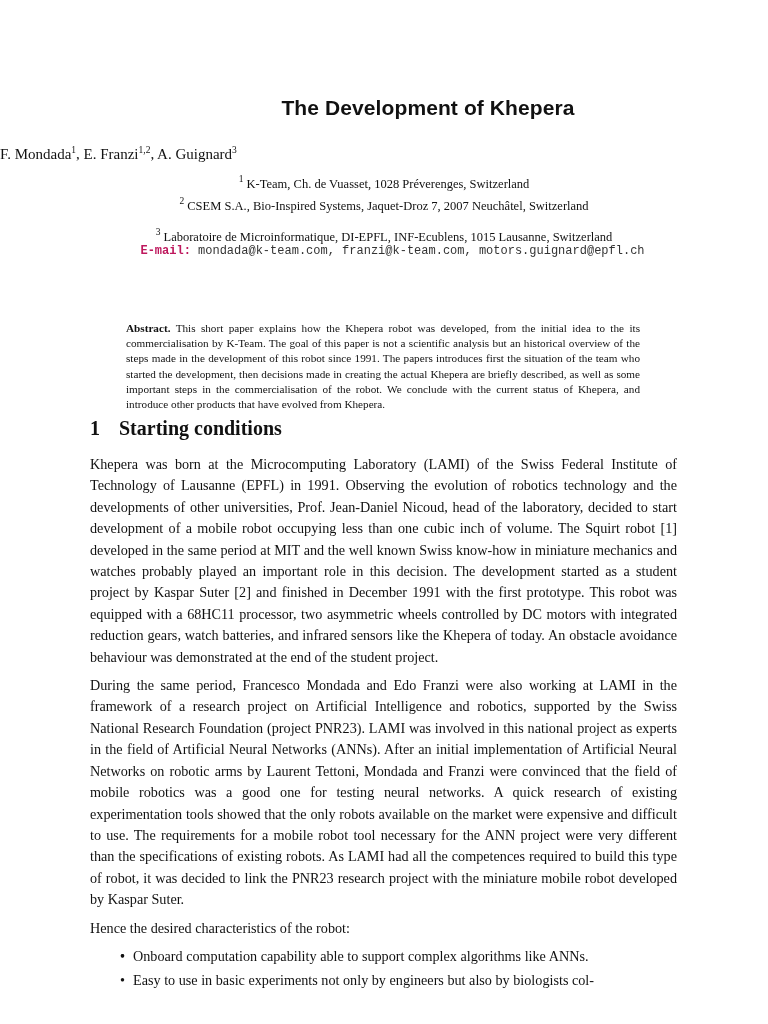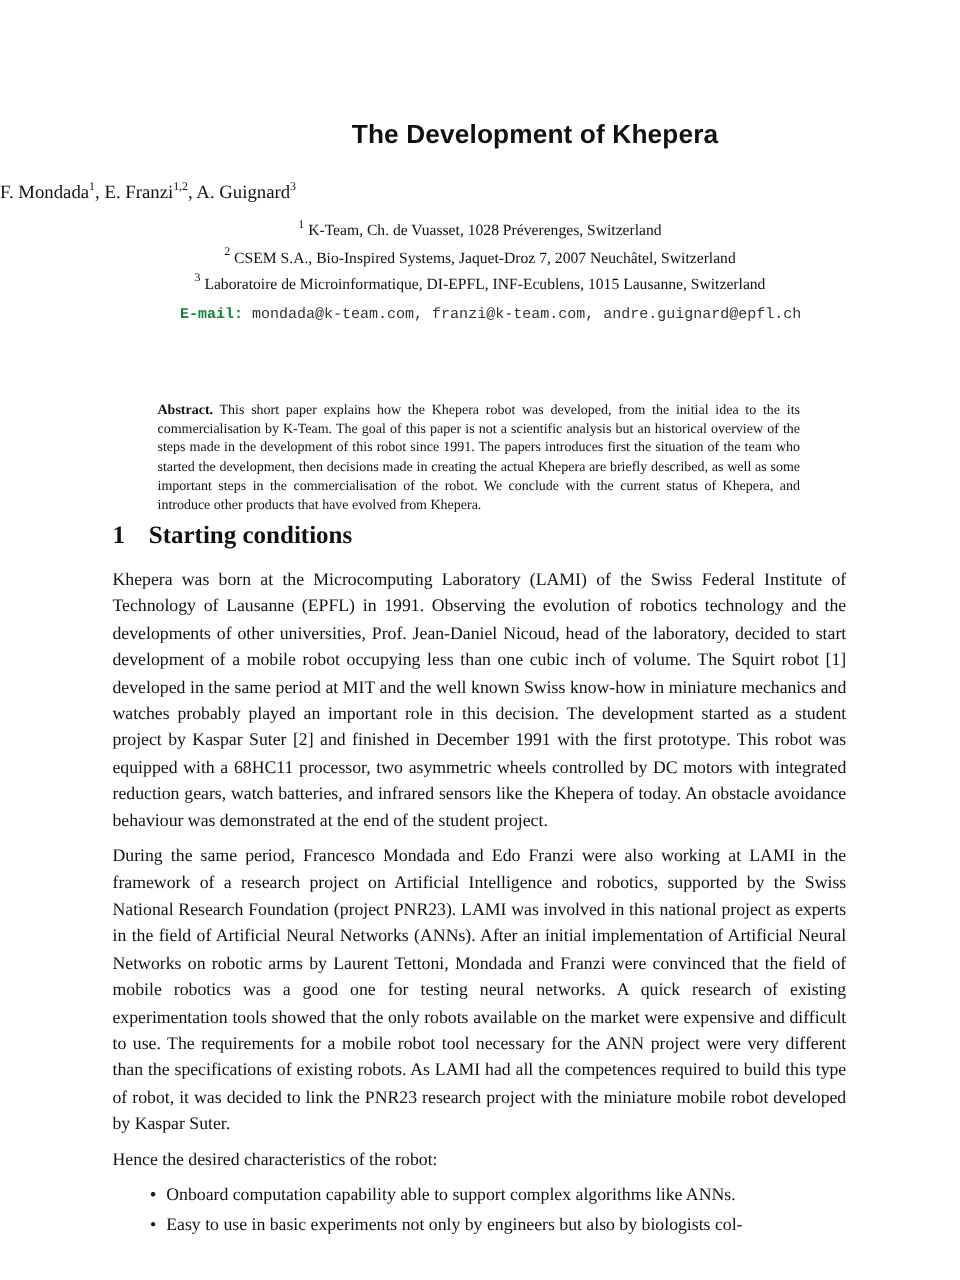--- a/index.html
+++ b/index.html
@@ -16,21 +16,21 @@
     }
     .authors sup, .affil sup { font-size: 9.5px; vertical-align: 6px; line-height: 0; }
     .affil {
       position: absolute; left: 0; width: 768px; text-align: center;
       font-family: "Liberation Serif", serif; font-size: 12.5px;
     }
     .email {
       position: absolute; left: 0; width: 768px; top: 244px; text-align: center;
       font-family: "Liberation Mono", monospace; font-size: 12px; color: #333;
     }
-    .email b { color: #15803d; font-weight: bold; padding-left: 17px; }
+    .email b { color: #be185d; font-weight: bold; padding-left: 17px; }
     .abstract {
       position: absolute; left: 126px; width: 514px; top: 306px;
       font-family: Liberation Serif, serif; font-size: 11.2px; line-height: 15.2px;
       text-align: justify;
       margin-top: 15px;
     }
     .abstract b { font-weight: bold; }
     .section {
       position: absolute; left: 90px; top: 417px;
       font-family: "Liberation Serif", serif; font-weight: bold; font-size: 20px;
@@ -56,26 +56,26 @@
   <div class="authors">
     <span>F. Mondada</span><sup>1</sup><span>, </span><span>E. Franzi</span><sup>1,2</sup><span>, </span><span>A. Guignard</span><sup>3</sup>
   </div>
 
   <div class="affil" style="top:177px;">
     <sup>1</sup> <span>K-Team, Ch. de Vuasset, 1028 Préverenges, Switzerland</span>
   </div>
   <div class="affil" style="top:199px;">
     <sup>2</sup> <span>CSEM S.A., Bio-Inspired Systems, Jaquet-Droz 7, 2007 Neuchâtel, Switzerland</span>
   </div>
-  <div class="affil" style="top:220px;">
+  <div class="affil" style="top:230px;">
     <sup>3</sup> <span>Laboratoire de Microinformatique, DI-EPFL, INF-Ecublens, 1015 Lausanne, Switzerland</span>
   </div>
 
   <div class="email">
-    <b>E-mail:</b> <span>mondada@k-team.com, franzi@k-team.com, andre.guignard@epfl.ch</span>
+    <b>E-mail:</b> <span>mondada@k-team.com, franzi@k-team.com, motors.guignard@epfl.ch</span>
   </div>
 
   <div class="abstract">
     <b>Abstract.</b> <span>This short paper explains how the Khepera robot was developed, from the initial idea to the its commercialisation by K-Team. The goal of this paper is not a scientific analysis but an historical overview of the steps made in the development of this robot since 1991. The papers introduces first the situation of the team who started the development, then decisions made in creating the actual Khepera are briefly described, as well as some important steps in the commercialisation of the robot. We conclude with the current status of Khepera, and introduce other products that have evolved from Khepera.</span>
   </div>
 
   <div class="section">
     <span class="num">1</span><span>Starting conditions</span>
   </div>
 

